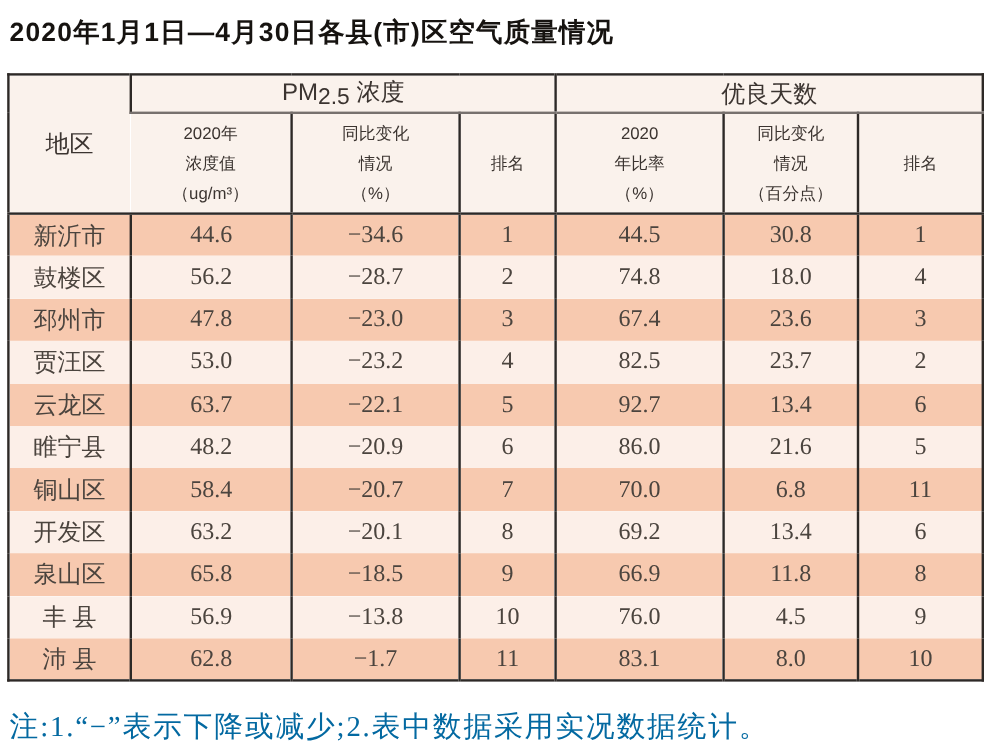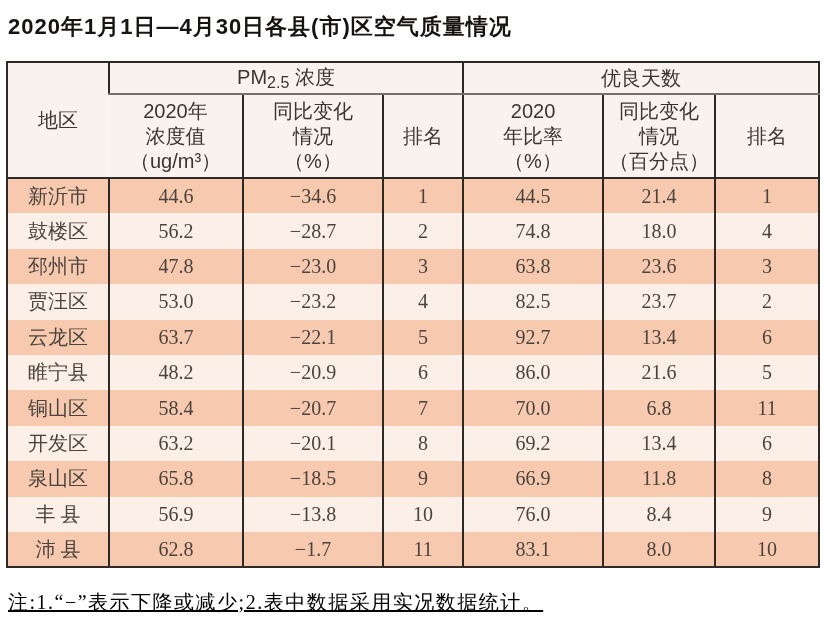--- a/index.html
+++ b/index.html
@@ -50,44 +50,43 @@
   }
   tr.group-row { height: 32px; }
   tr.group-row th { font-size: 20px; }
   th.group-cell { border-bottom: 2px solid #77716e; }
   th.region-cell-head {
     font-size: 20px;
     border-bottom: 2px solid var(--border, #2d2926);
   }
   tr.sub-row { height: 84px; }
   tr.sub-row th {
-    font-size: 20px;
+    font-size: 14px;
     line-height: 25px;
     white-space: pre-line;
     border-bottom: 2px solid var(--border, #2d2926);
   }
-  sub.pm-sub { font-size: 16px; vertical-align: -4px; }
+  sub.pm-sub { font-size: 19px; vertical-align: -4px; }
 
   
   tbody td {
     height: 35.4px;
     font-family: "Liberation Serif", "DejaVu Serif", serif;
     font-size: 20px;
     color: #4b443e;
   }
   tbody tr.odd  td { background: var(--row-odd, #f7c9af); }
   tbody tr.even td { background: var(--row-even, #fcefe8); }
 
   .doc-note {
     margin: 21px 0 0 2px;
     font-family: "Liberation Serif", "DejaVu Serif", serif;
-    font-size: 20px;
+    font-size: 24px;
     letter-spacing: 1.5px;
-    color: #000000;
-    text-decoration: underline;
+    color: #0369a1;
   }
 </style>
 </head>
 <body>
 
 <div class="page">
 
   <h1 class="doc-title">2020年1月1日—4月30日各县(市)区空气质量情况</h1>
 
   <table class="aq-table">
@@ -123,38 +122,38 @@
         <th>排名</th>
       </tr>
     </thead>
     <tbody>
         <tr class="odd">
     <td>新沂市</td>
     <td>44.6</td>
     <td>−34.6</td>
     <td>1</td>
     <td>44.5</td>
-    <td>21.4</td>
+    <td>30.8</td>
     <td>1</td>
   </tr>
         <tr class="even">
     <td>鼓楼区</td>
     <td>56.2</td>
     <td>−28.7</td>
     <td>2</td>
     <td>74.8</td>
     <td>18.0</td>
     <td>4</td>
   </tr>
         <tr class="odd">
     <td>邳州市</td>
     <td>47.8</td>
     <td>−23.0</td>
     <td>3</td>
-    <td>63.8</td>
+    <td>67.4</td>
     <td>23.6</td>
     <td>3</td>
   </tr>
         <tr class="even">
     <td>贾汪区</td>
     <td>53.0</td>
     <td>−23.2</td>
     <td>4</td>
     <td>82.5</td>
     <td>23.7</td>
@@ -204,21 +203,21 @@
     <td>66.9</td>
     <td>11.8</td>
     <td>8</td>
   </tr>
         <tr class="even">
     <td>丰 县</td>
     <td>56.9</td>
     <td>−13.8</td>
     <td>10</td>
     <td>76.0</td>
-    <td>8.4</td>
+    <td>4.5</td>
     <td>9</td>
   </tr>
         <tr class="odd">
     <td>沛 县</td>
     <td>62.8</td>
     <td>−1.7</td>
     <td>11</td>
     <td>83.1</td>
     <td>8.0</td>
     <td>10</td>

